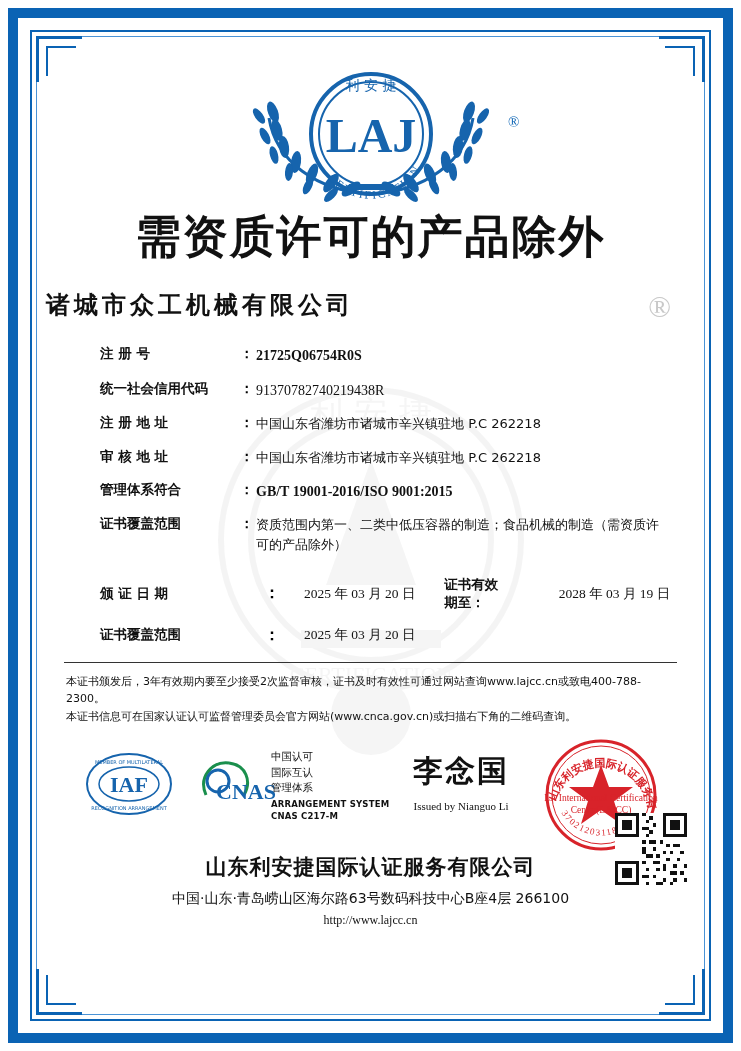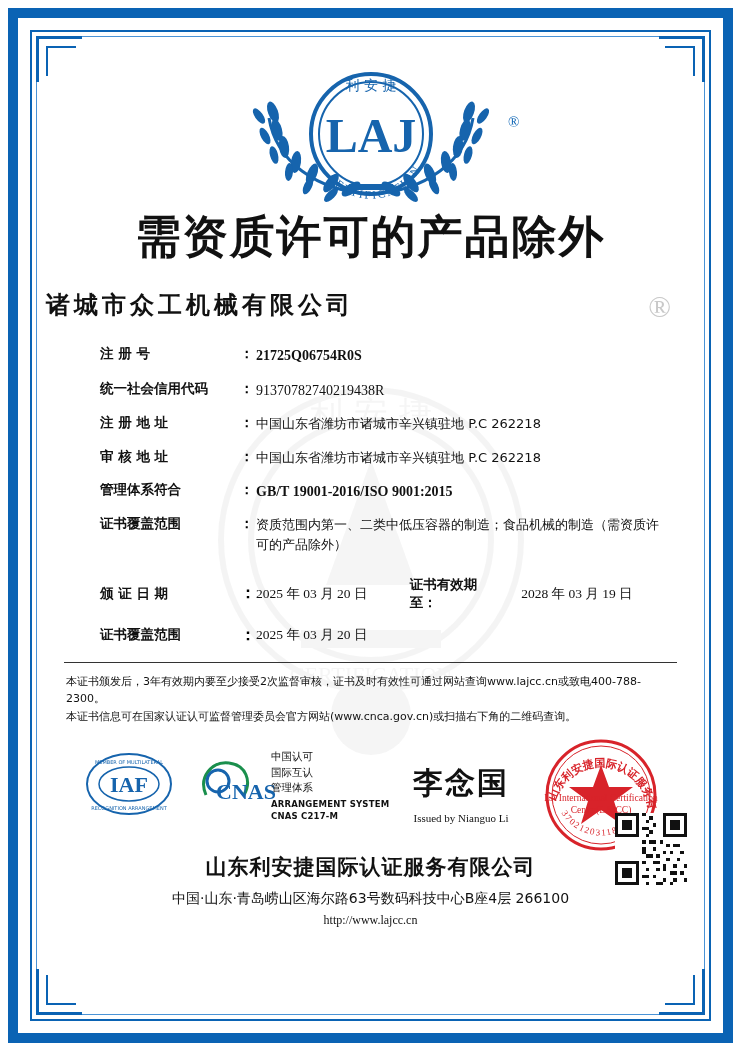--- a/index.html
+++ b/index.html
@@ -92,21 +92,21 @@
   }
   .row .colon { width:16px; flex:none; font-weight:bold; }
   .row .val {
     font-family:"DejaVu Sans", sans-serif;
     font-size:13px; color:#111;
     line-height:1.55;
   }
   .row .val.bold { font-weight:bold; font-family:"Liberation Serif", serif; font-size:14px; }
   .row .val.mono { font-family:"Liberation Serif", serif; font-size:14px; }
 
-  .row-dates { display:flex; align-items:center; margin-bottom:13px; }
+  .row-dates { display:flex; align-items:center; margin-bottom:13px;gap:24px; }
   .date-lbl {
     width:140px; flex:none;
     font-family:"DejaVu Sans", sans-serif; font-weight:bold; font-size:13.5px; color:#111;
   }
   .date-colon { width:16px; flex:none; font-weight:bold; }
   .date-val { font-family:"Liberation Serif", serif; font-size:13.5px; color:#111; width:170px; }
   .date-lbl2 {
     font-family:"DejaVu Sans", sans-serif; font-weight:bold; font-size:13.5px; color:#111;
     margin-right:26px;
   }
@@ -120,21 +120,21 @@
   }
 
   .marks { position:relative; height:110px; margin-top:14px; }
   .iaf { position:absolute; left:40px; top:14px; }
   .cnas { position:absolute; left:150px; top:16px; }
   .cnas-text {
     position:absolute; left:225px; top:10px;
     font-family:"DejaVu Sans", sans-serif; font-size:10.5px; line-height:1.45; color:#111;
   }
   .cnas-text .en { font-size:8.5px; font-weight:bold; letter-spacing:0.2px; }
-  .sign { position:absolute; left:330px; top:24px; text-align:center; width:170px; }
+  .sign { position:absolute; left:330px; top:12px; text-align:center; width:170px; }
   .sign .name {
     font-family:"DejaVu Sans", sans-serif; font-weight:bold; font-size:30px; color:#111;
     letter-spacing:2px;
   }
   .sign .by {
     font-family:"Liberation Serif", serif; font-size:11px; color:#111; margin-top:8px;
   }
   .stamp { position:absolute; left:470px; top:-2px; }
   .qr { position:absolute; right:8px; top:74px; }
 

